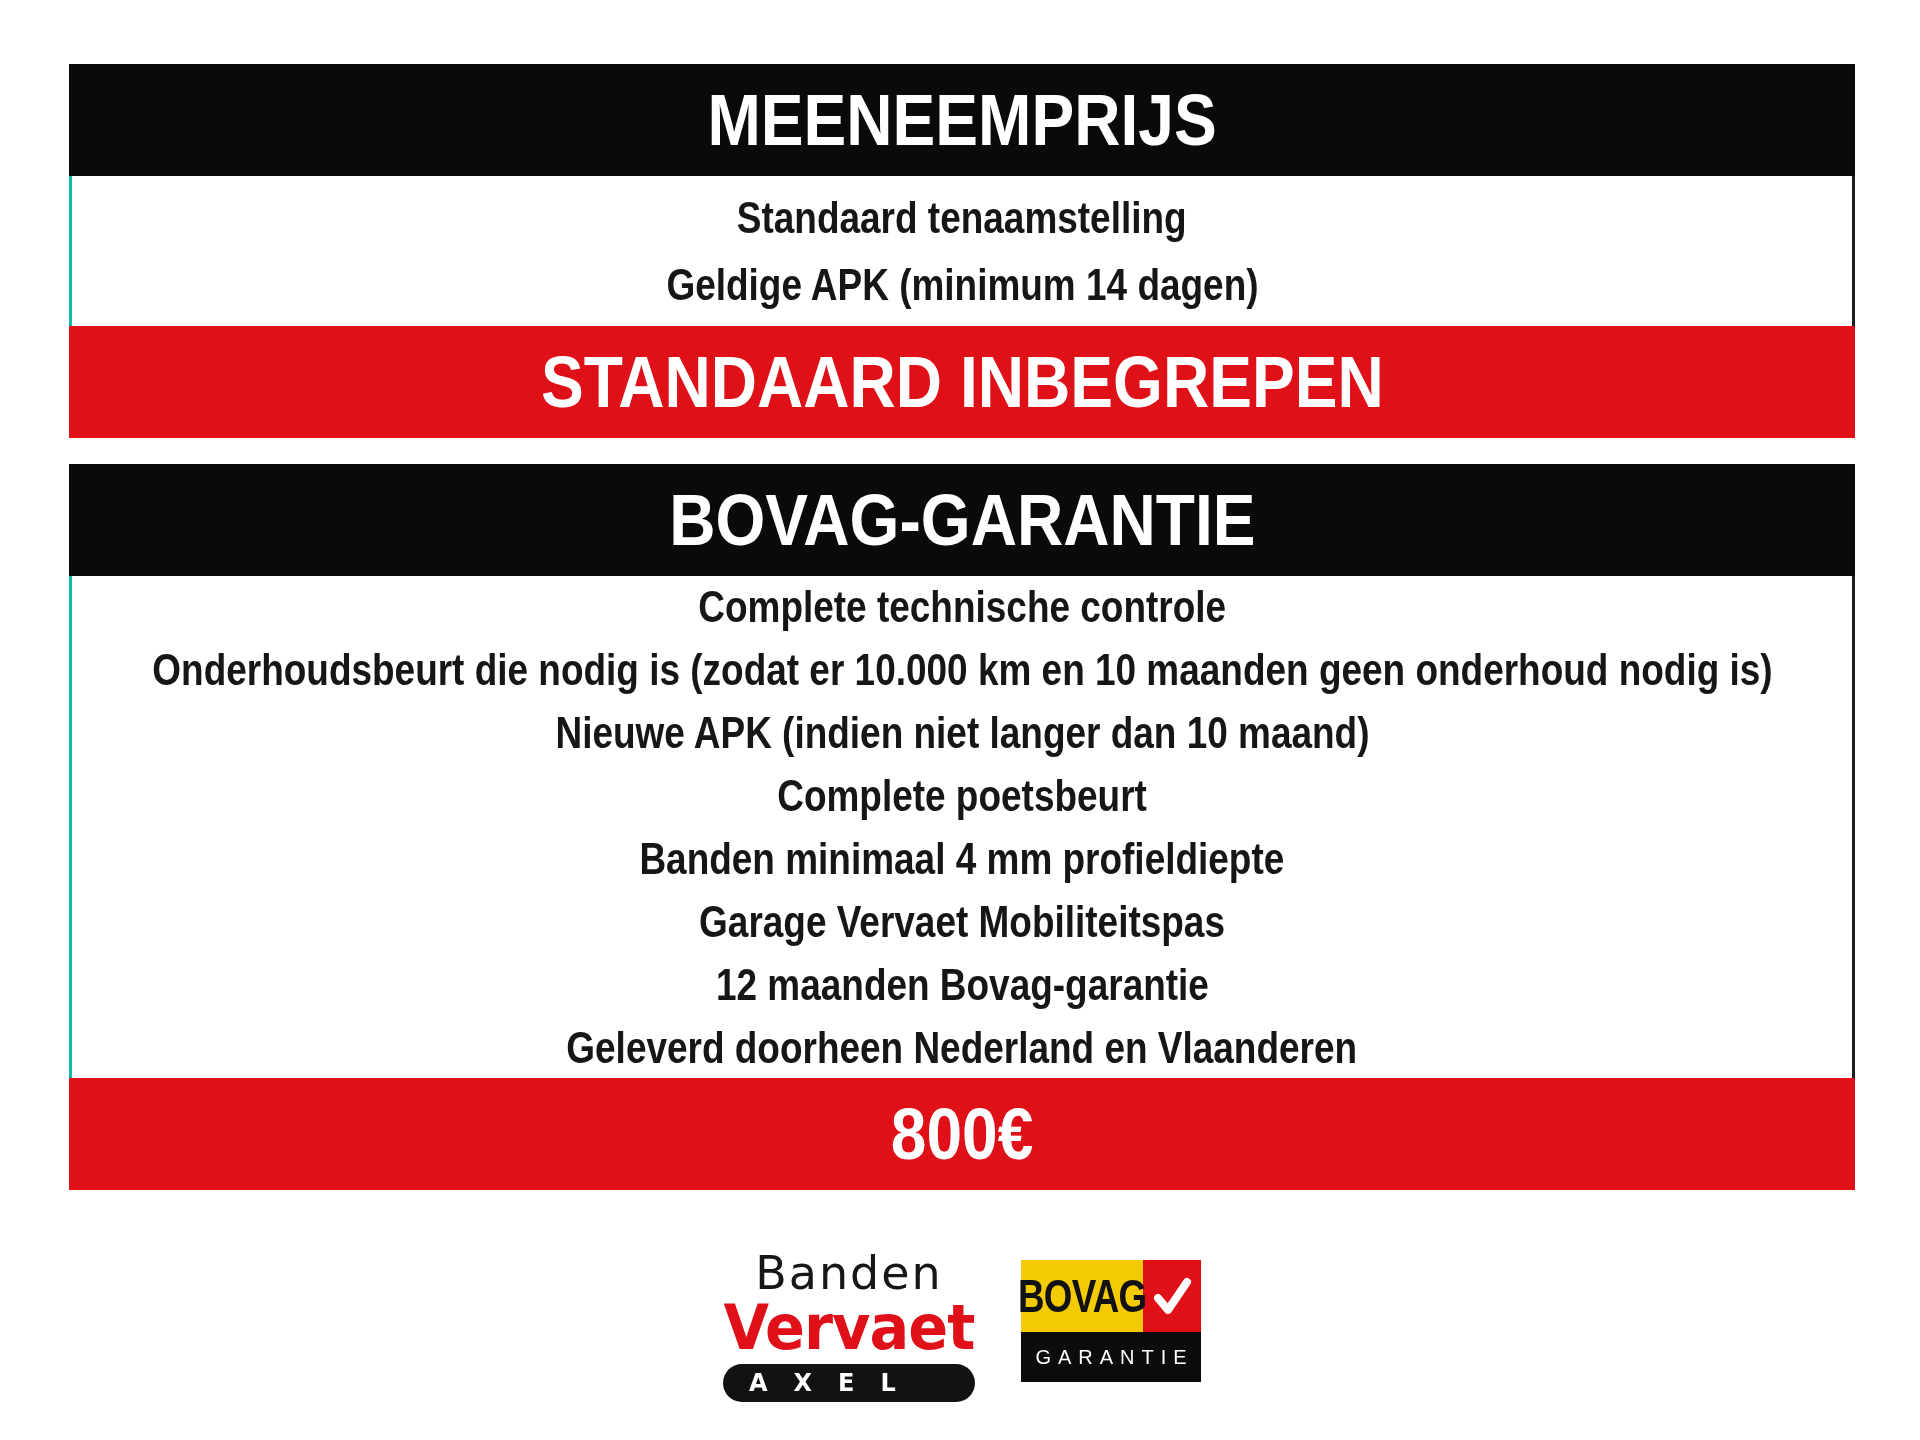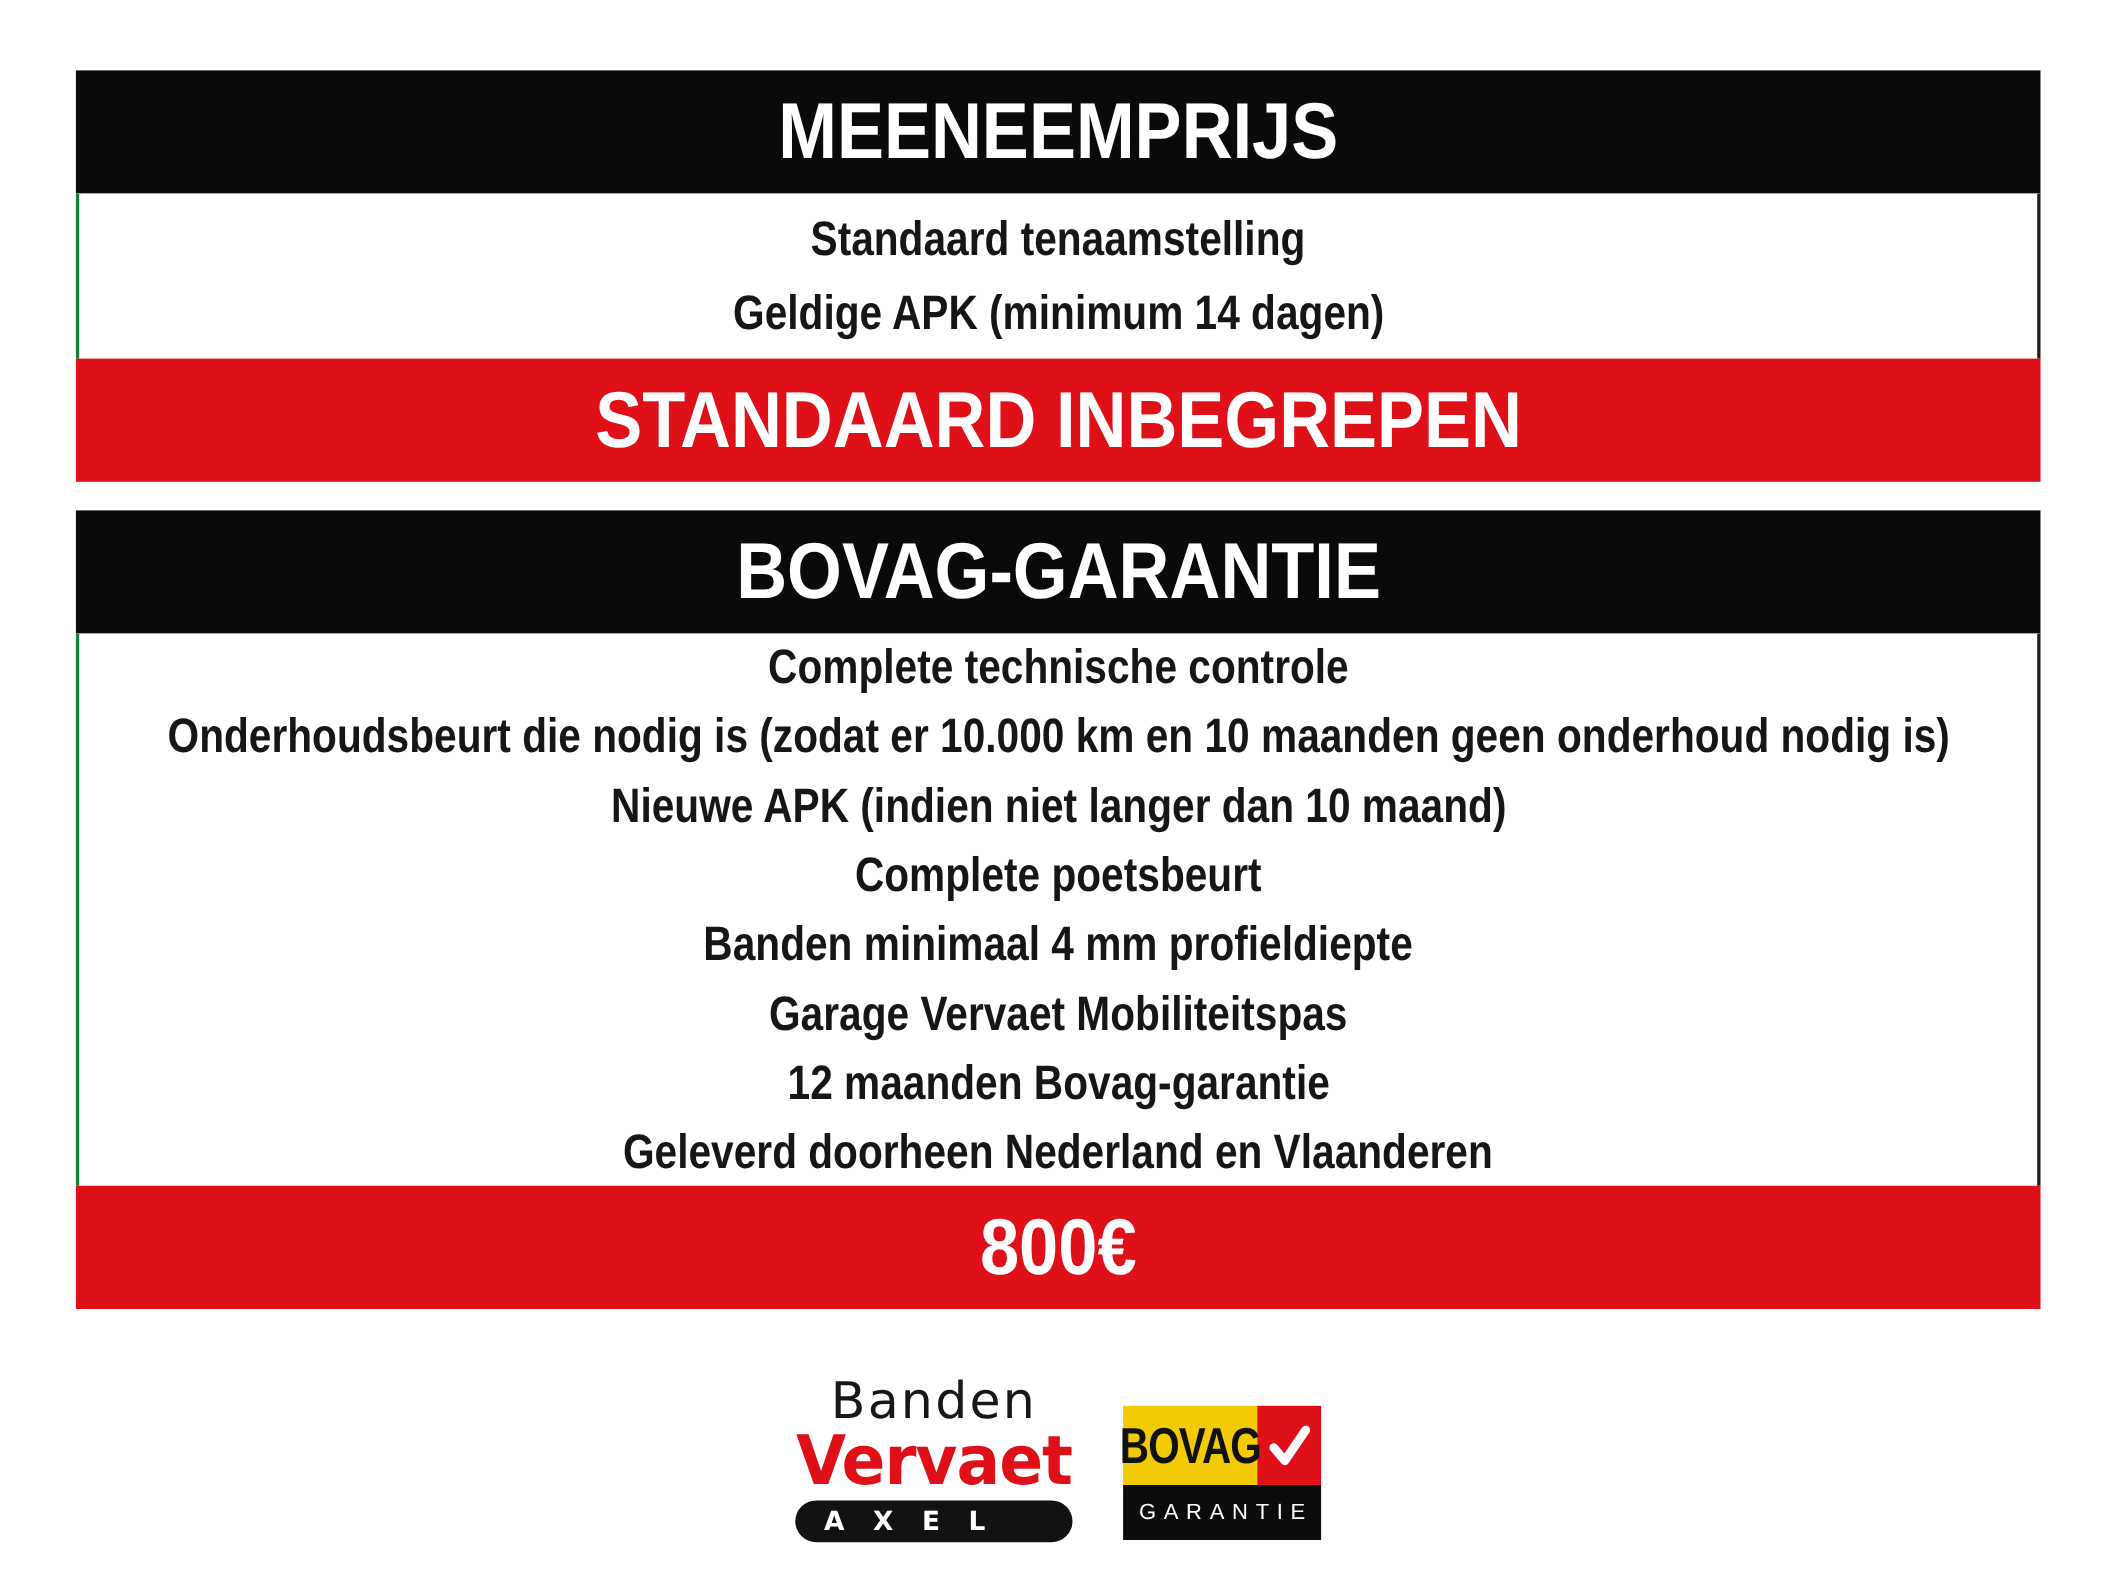--- a/index.html
+++ b/index.html
@@ -34,21 +34,21 @@
     color:var(--white);
     font-weight:bold;
     font-size:72px;
     letter-spacing:0px;
     white-space:nowrap;
     transform:scaleX(0.89);
     transform-origin:center;
   }
   .panel-body{
     background:var(--white);
-    border-left:3px solid #15803d;
+    border-left:3px solid #14b8a6;
     border-right:3px solid #1c1c1c;
     display:flex;flex-direction:column;
     justify-content:center;align-items:center;
   }
   .body-1{height:150px;}
   .body-2{height:502px;}
   .body-line{
     color:var(--ink);
     font-weight:bold;
     font-size:44px;
@@ -98,21 +98,21 @@
   .axel-pill span{
     color:#ffffff;
     font-size:24px;
     font-weight:bold;
     letter-spacing:26px;
     text-indent:26px;
     line-height:38px;
   }
   .bovag-logo{
     width:180px;
-    margin-bottom:2px;
+    margin-bottom:20px;
   }
   .bovag-top{
     display:flex;height:72px;width:100%;
   }
   .bovag-yellow{
     width:122px;height:100%;
     background:var(--bovag-yellow);
     display:flex;align-items:center;justify-content:center;
   }
   .bovag-word{

